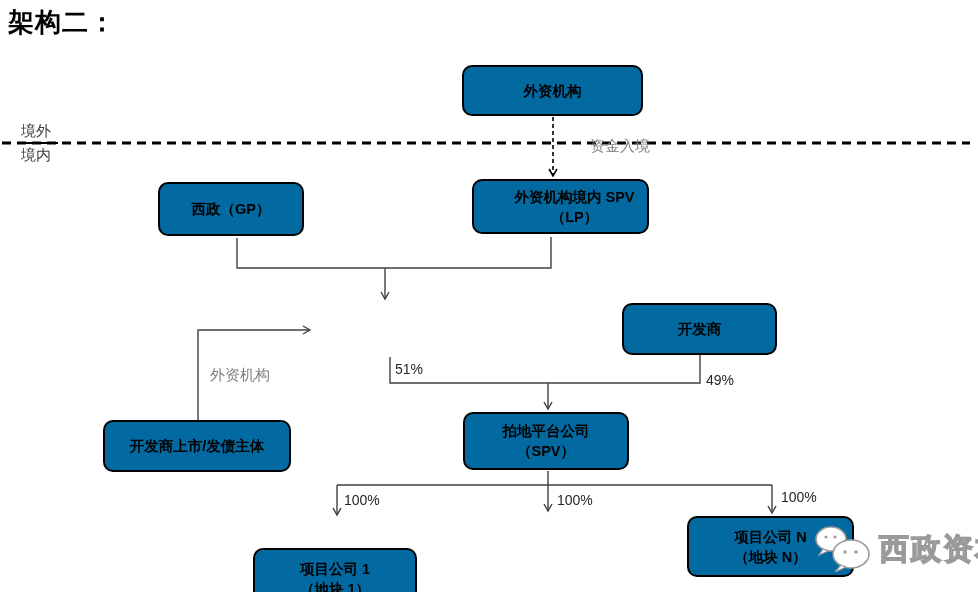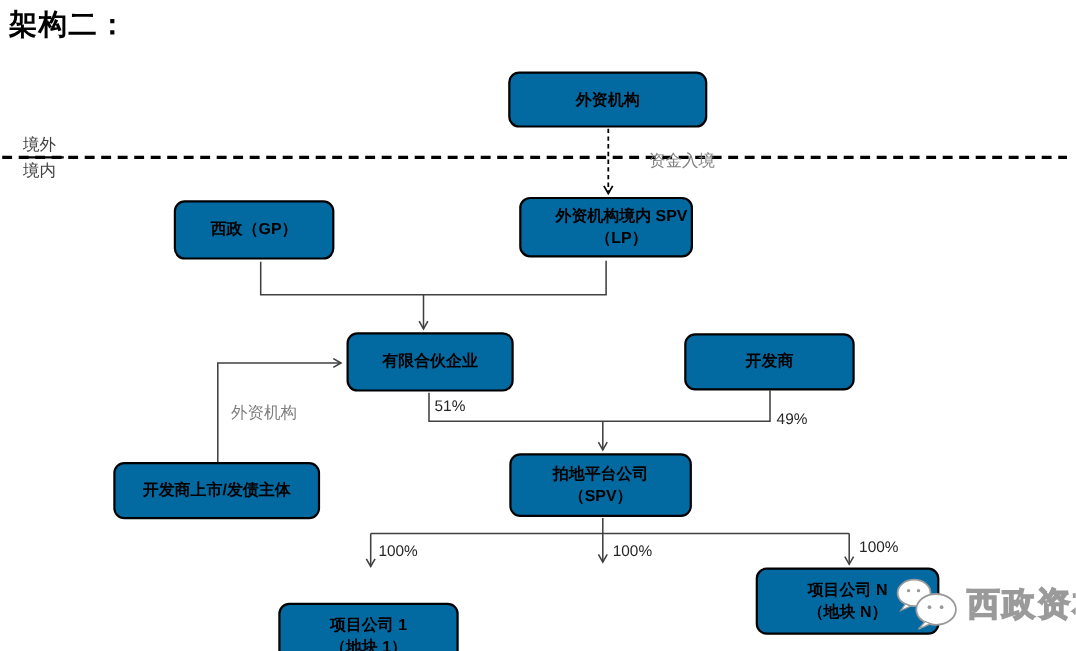--- a/index.html
+++ b/index.html
@@ -117,32 +117,29 @@
     <line x1="772" y1="485" x2="772" y2="513" stroke="#404040" stroke-width="1.4" marker-end="url(#arrowGray)"></line>
   </svg>
 
   <div class="border-label" style="left:21px; top:122px;">境外</div>
   <div class="border-label" style="left:21px; top:146px;">境内</div>
 
   <div class="node" style="left:462px; top:65px; width:181px; height:51px;">
     <span>外资机构</span>
   </div>
 
-  <div class="node" style="left:472px; top:179px; width:158px; height:55px;padding-left:28px;">
+  <div class="node" style="left:472px; top:179px; width:177px; height:55px;padding-left:28px;">
     <span>外资机构境内 SPV</span>
     <span>（LP）</span>
   </div>
 
   <div class="node" style="left:158px; top:182px; width:146px; height:54px;">
     <span>西政（GP）</span>
   </div>
 
-  <div class="node" style="left:315px; top:302px; width:152px; height:54px;">
-    <span>有限合伙企业</span>
-  </div>
 
   <div class="node" style="left:622px; top:303px; width:155px; height:52px;">
     <span>开发商</span>
   </div>
 
   <div class="node" style="left:463px; top:412px; width:166px; height:58px;">
     <span>拍地平台公司</span>
     <span>（SPV）</span>
   </div>
 

